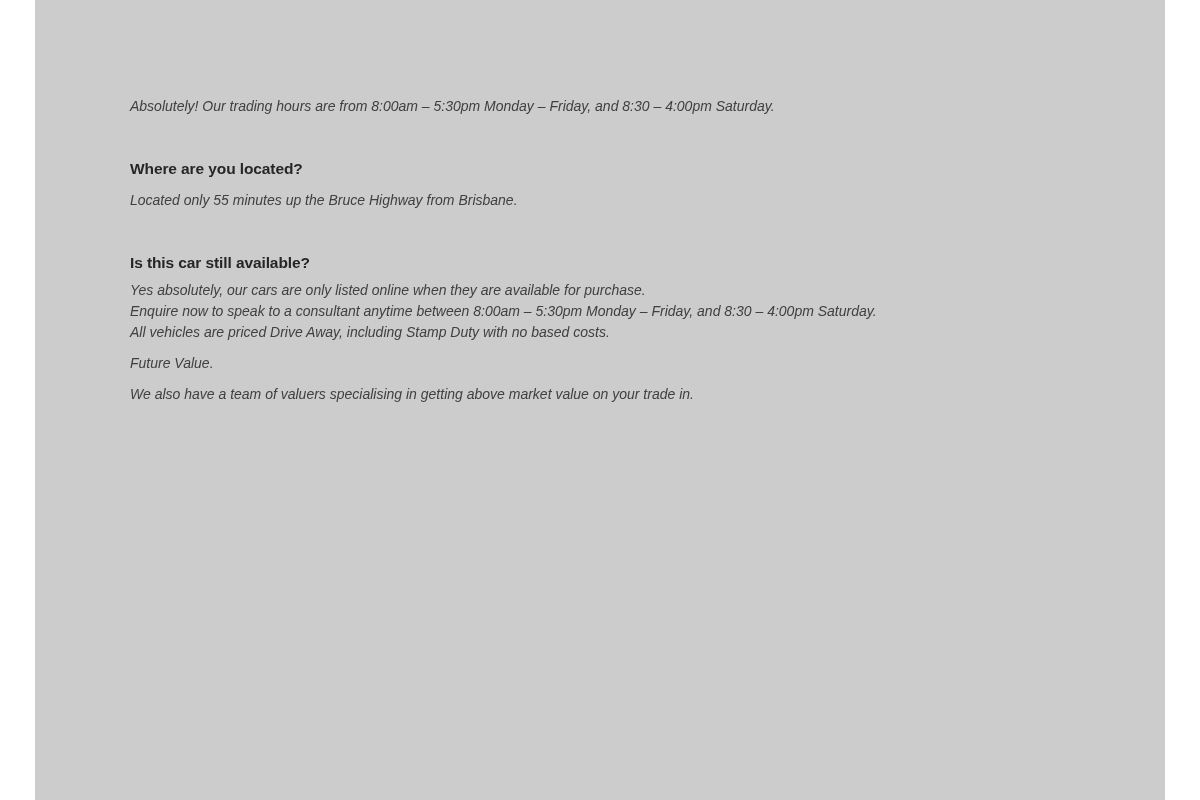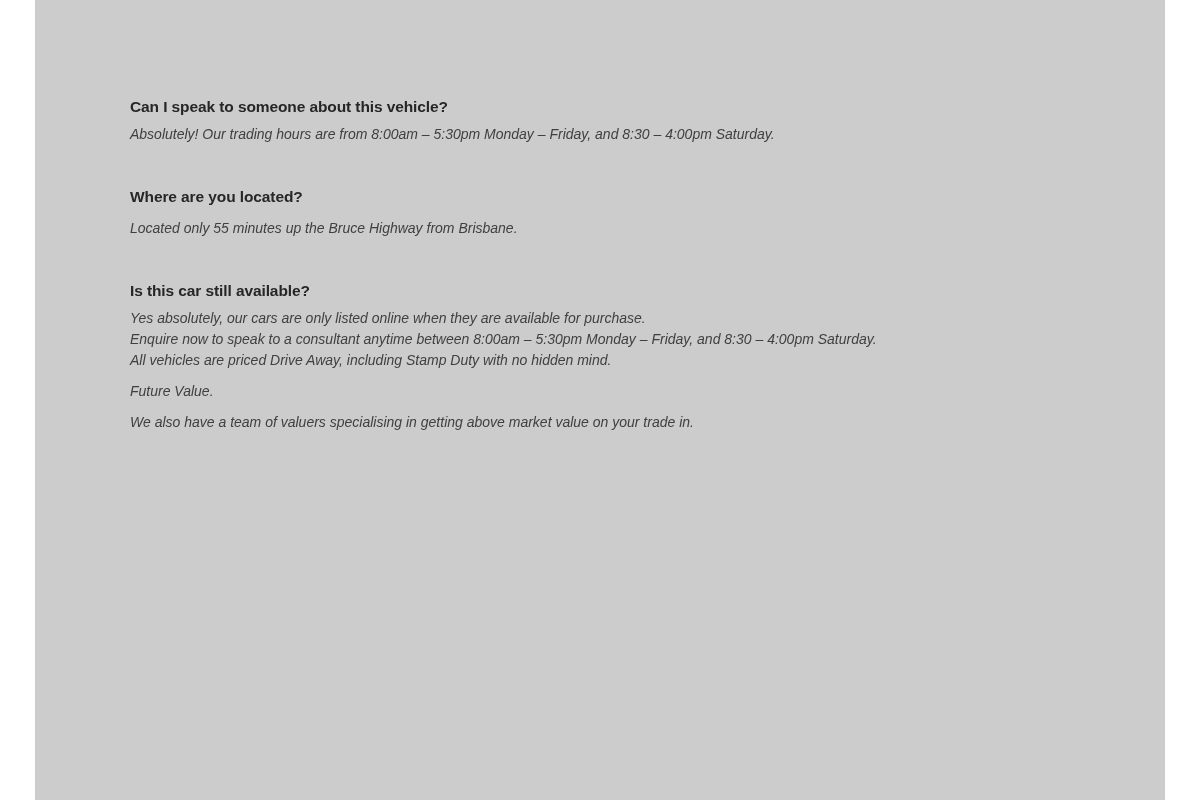--- a/index.html
+++ b/index.html
@@ -62,41 +62,40 @@
   }
 </style>
 </head>
 <body>
 
 <div class="page">
   <div class="panel">
     <div class="content">
 
       <section class="faq-section">
-        <h2 class="question">Can I speak to someone about this vehicle?</h2>
         <div class="para">
           <span class="line">Absolutely! Our trading hours are from 8:00am – 5:30pm Monday – Friday, and 8:30 – 4:00pm Saturday.</span>
         </div>
       </section>
 
       <section class="faq-section">
         <h2 class="question">Where are you located?</h2>
         <div class="para">
         </div>
         <div class="para">
           <span class="line">Located only 55 minutes up the Bruce Highway from Brisbane.</span>
         </div>
       </section>
 
       <section class="faq-section">
         <h2 class="question">Is this car still available?</h2>
         <div class="para">
           <span class="line">Yes absolutely, our cars are only listed online when they are available for purchase.</span>
           <span class="line">Enquire now to speak to a consultant anytime between 8:00am – 5:30pm Monday – Friday, and 8:30 – 4:00pm Saturday.</span>
-          <span class="line">All vehicles are priced Drive Away, including Stamp Duty with no hidden mind.</span>
+          <span class="line">All vehicles are priced Drive Away, including Stamp Duty with no based costs.</span>
         </div>
         <div class="para">
           <span class="line">Future Value.</span>
         </div>
         <div class="para">
           <span class="line">We also have a team of valuers specialising in getting above market value on your trade in.</span>
         </div>
       </section>
 
     </div>

